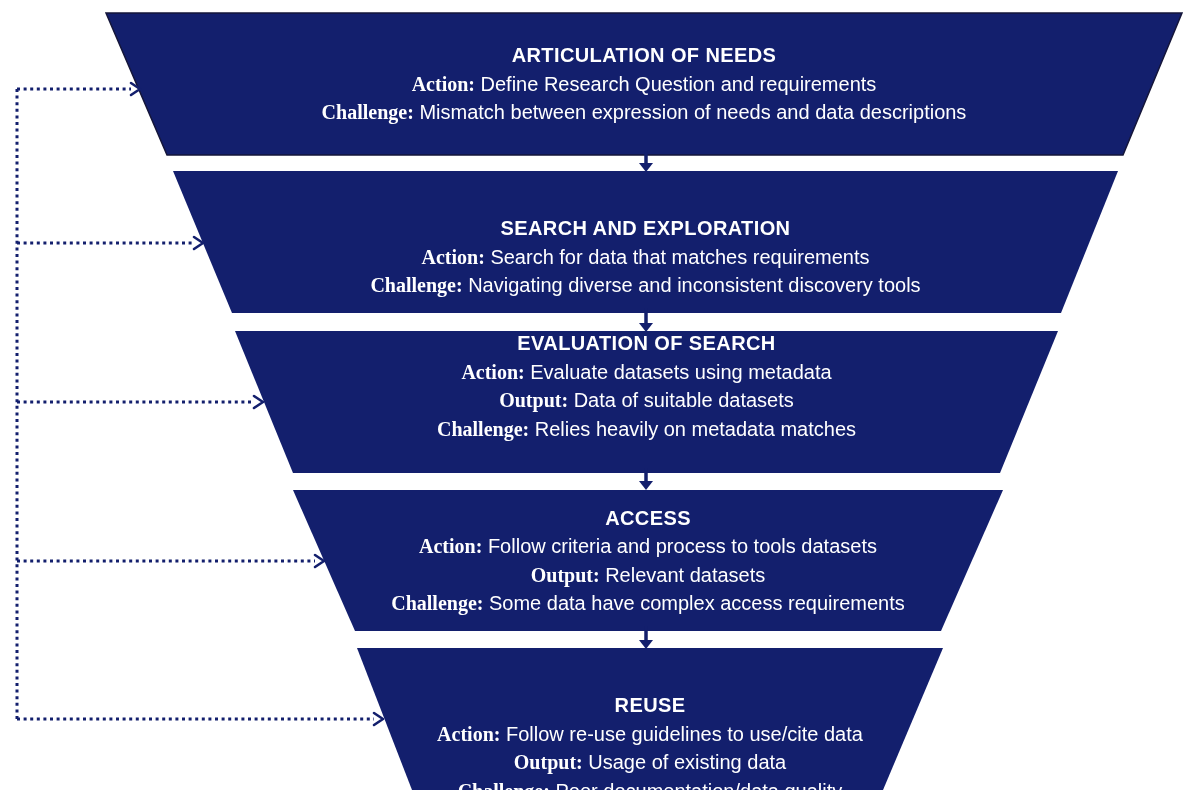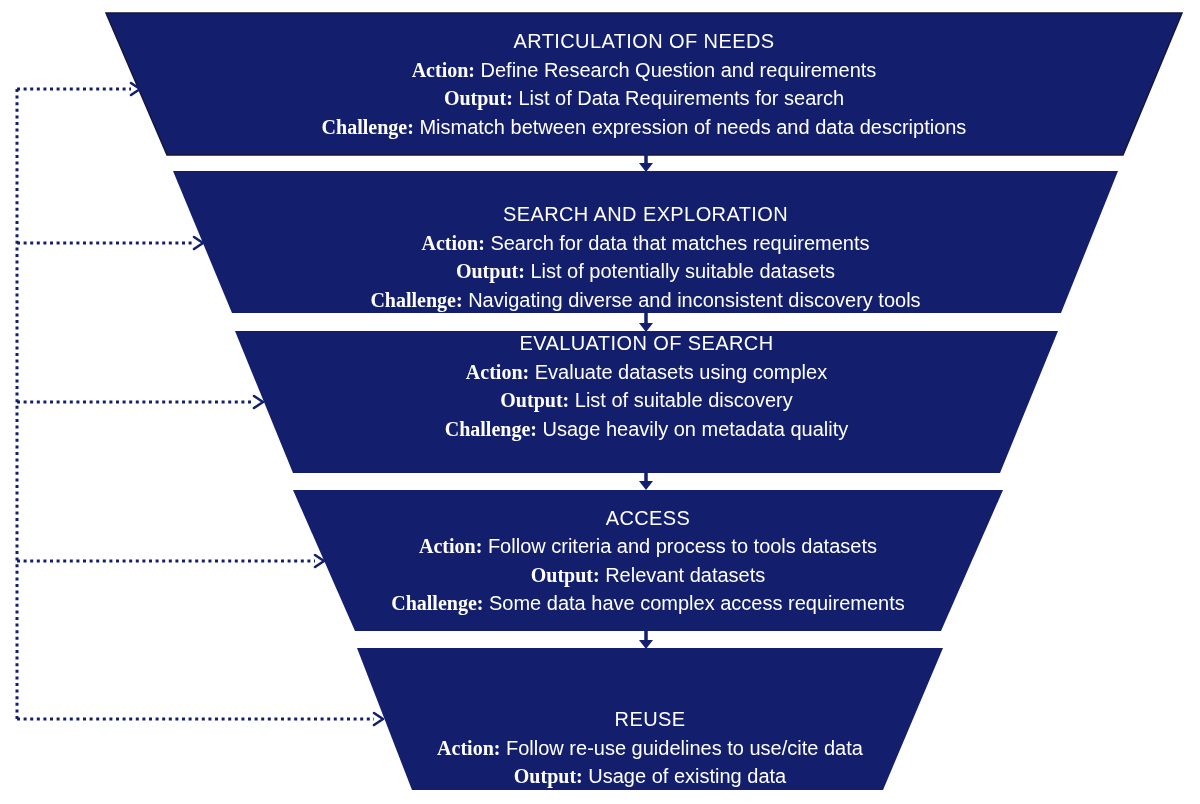--- a/index.html
+++ b/index.html
@@ -20,21 +20,21 @@
     display: flex;
     flex-direction: column;
     justify-content: center;
     align-items: center;
     text-align: center;
     color: #ffffff;
     font-size: 20px;
     line-height: 28.5px;
   }
   .stage .title {
-    font-weight: normal;
+    font-weight: bold;
     letter-spacing: 0.4px;
   }
   .stage .line b { font-weight: bold; font-family: Liberation Serif, serif; }
   
   .s1 { left: 106px; top: 13px;  width: 1076px; height: 142px; }
   .s2 { left: 173px; top: 186px; width: 945px;  height: 142px; }
   .s3 { left: 235px; top: 331px; width: 823px;  height: 110px; }
   .s4 { left: 293px; top: 490px; width: 710px;  height: 141px; }
   .s5 { left: 357px; top: 677px; width: 586px;  height: 142px; }
 </style>
@@ -82,44 +82,43 @@
     <path d="M17,561 L315,561" stroke-width="3" fill="none" stroke-dasharray="3 3.6" stroke="#131f6d"></path>
     <path d="M315,555 L324,561 L315,567" stroke-width="2.6" fill="none" stroke-linecap="round" stroke-linejoin="round" stroke="#131f6d"></path>
 
     <path d="M17,719 L374,719" stroke-width="3" fill="none" stroke-dasharray="3 3.6" stroke="#131f6d"></path>
     <path d="M374,713 L383,719 L374,725" stroke-width="2.6" fill="none" stroke-linecap="round" stroke-linejoin="round" stroke="#131f6d"></path>
   </svg>
 
   <div class="stage s1">
     <div class="title">ARTICULATION OF NEEDS</div>
     <div class="line"><b>Action:</b> <span>Define Research Question and requirements</span></div>
-    <div class="line"><b>Output:</b> <span>List of Data Requirements for search</span></div>
     <div class="line"><b>Challenge:</b> <span>Mismatch between expression of needs and data descriptions</span></div>
   </div>
 
   <div class="stage s2">
     <div class="title">SEARCH AND EXPLORATION</div>
     <div class="line"><b>Action:</b> <span>Search for data that matches requirements</span></div>
-    <div class="line"><b>Output:</b> <span>List of potentially suitable datasets</span></div>
     <div class="line"><b>Challenge:</b> <span>Navigating diverse and inconsistent discovery tools</span></div>
   </div>
 
   <div class="stage s3">
     <div class="title">EVALUATION OF SEARCH</div>
-    <div class="line"><b>Action:</b> <span>Evaluate datasets using complex</span></div>
-    <div class="line"><b>Output:</b> <span>List of suitable discovery</span></div>
-    <div class="line"><b>Challenge:</b> <span>Usage heavily on metadata quality</span></div>
+    <div class="line"><b>Action:</b> <span>Evaluate datasets using metadata</span></div>
+    <div class="line"><b>Output:</b> <span>Data of suitable datasets</span></div>
+    <div class="line"><b>Challenge:</b> <span>Relies heavily on metadata matches</span></div>
   </div>
 
   <div class="stage s4">
     <div class="title">ACCESS</div>
     <div class="line"><b>Action:</b> <span>Follow criteria and process to tools datasets</span></div>
     <div class="line"><b>Output:</b> <span>Relevant datasets</span></div>
     <div class="line"><b>Challenge:</b> <span>Some data have complex access requirements</span></div>
   </div>
 
   <div class="stage s5">
     <div class="title">REUSE</div>
     <div class="line"><b>Action:</b> <span>Follow re-use guidelines to use/cite data</span></div>
     <div class="line"><b>Output:</b> <span>Usage of existing data</span></div>
+    <div class="line"><b>Challenge:</b> <span>Poor documentation/data quality</span></div>
   </div>
 
 </div>
 
 </body></html>

